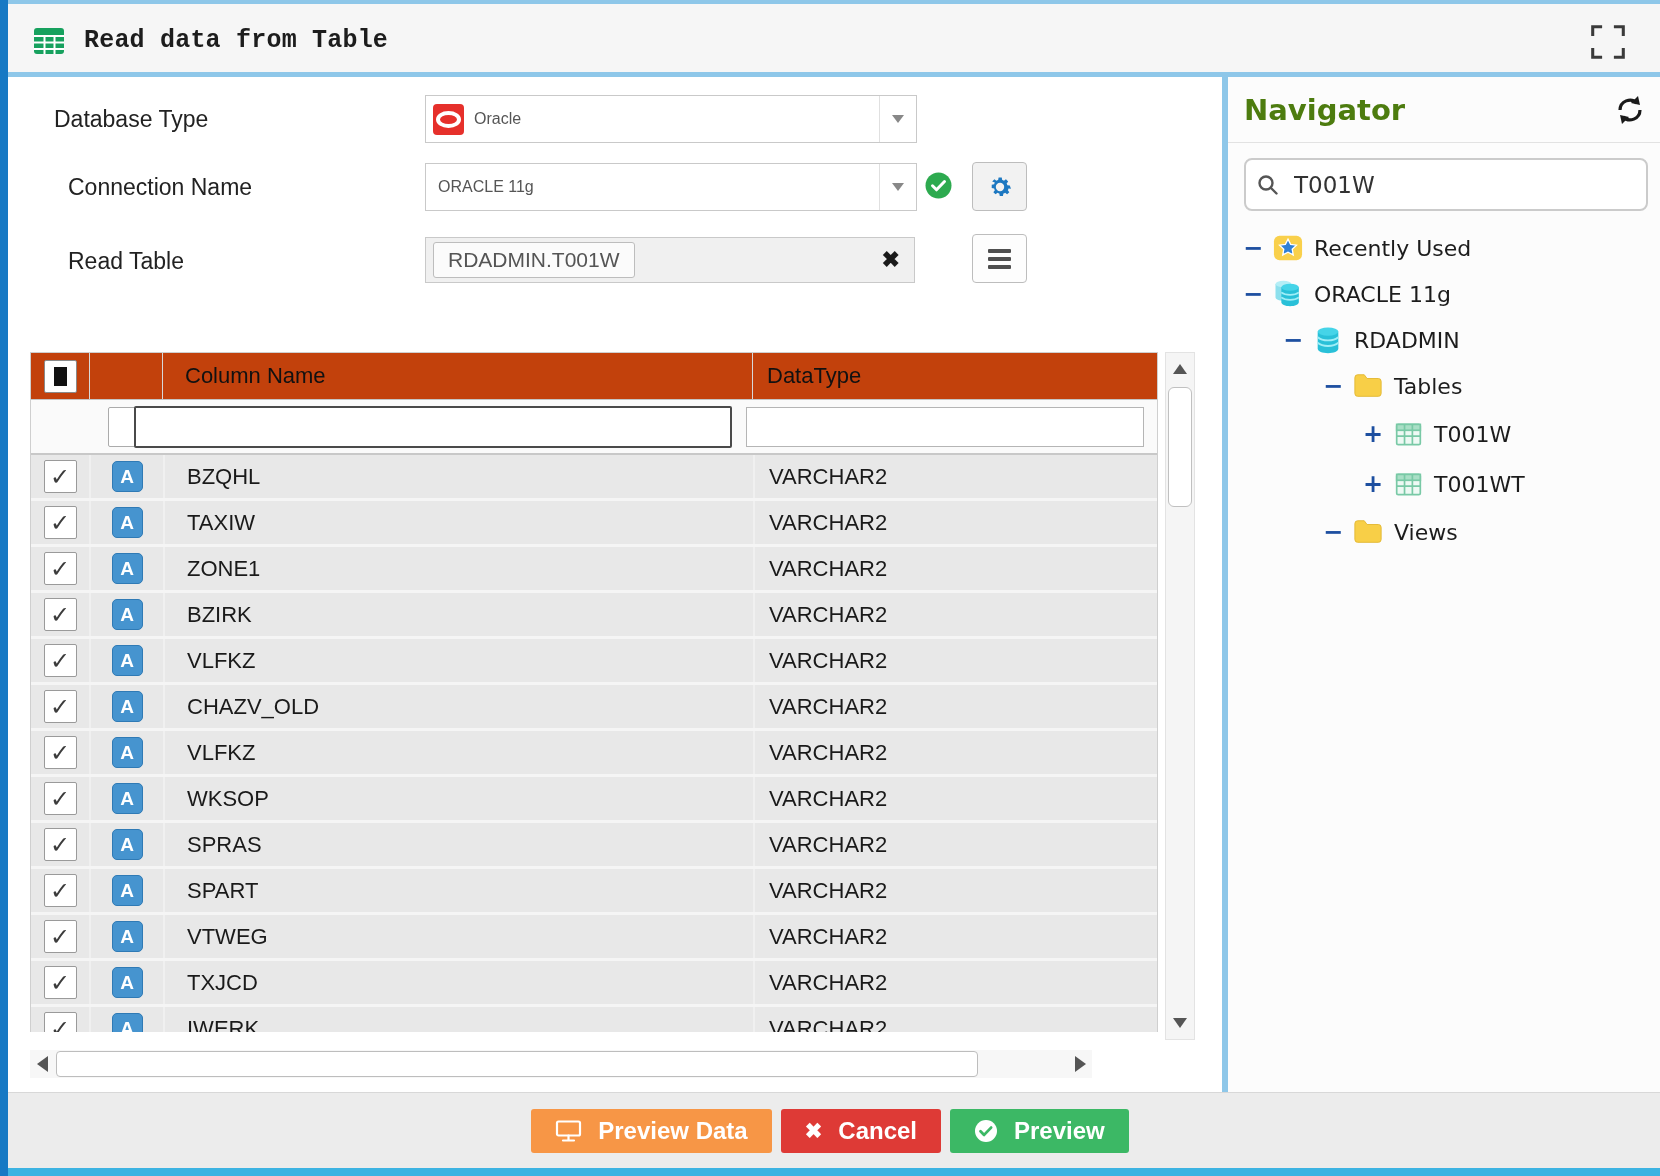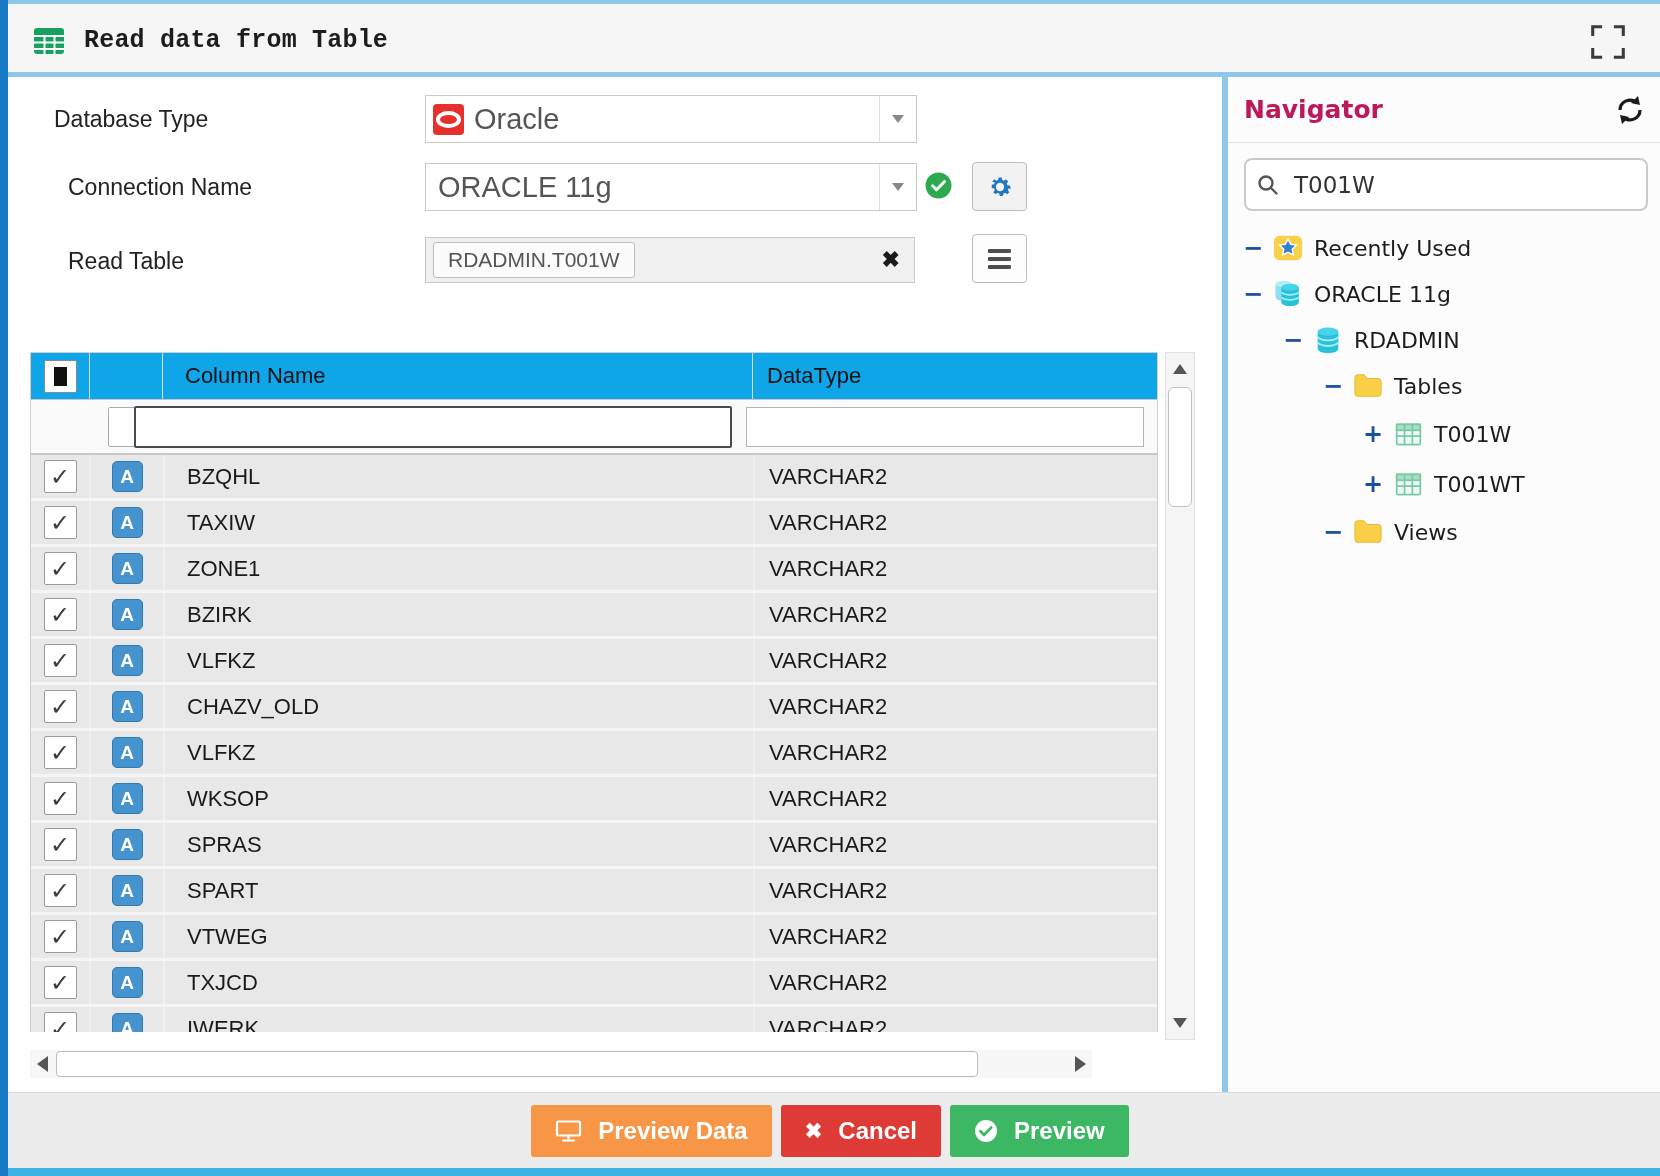--- a/index.html
+++ b/index.html
@@ -22,40 +22,40 @@
   .navigator{left:1228px;top:77px;width:432px;height:1015px;background:#fcfcfc;}
   .footer{left:0;top:1092px;width:1660px;height:76px;background:#ececec;border-top:1px solid #d8d8d8;
           display:flex;align-items:center;justify-content:center;gap:9px;z-index:20;}
 
   
   .f-label{font-size:23px;color:#222;}
   .lbl1{left:54px;top:106px;}  .lbl2{left:68px;top:174px;}  .lbl3{left:68px;top:248px;}
   .dd{display:flex;align-items:center;background:#fff;border:1px solid #c9c9c9;}
   .dd1{left:425px;top:95px;width:490px;height:46px;}
   .dd2{left:425px;top:163px;width:490px;height:46px;}
-  .dd-value{flex:1;font-size:29px;color:#555;padding-left:12px;}
+  .dd-value{flex:1;font-size:16px;color:#555;padding-left:12px;}
   .dd1 .dd-value{padding-left:10px;}
   .dd-arrow-box{width:36px;align-self:stretch;border-left:1px solid #e0e0e0;display:flex;align-items:center;justify-content:center;}
   .tri-down{width:0;height:0;border-left:6px solid transparent;border-right:6px solid transparent;border-top:8px solid #888;}
   .oracle-ic{width:31px;height:31px;margin-left:7px;background:#e6302b;border-radius:4px;display:flex;align-items:center;justify-content:center;flex:0 0 auto;}
   .oracle-ring{width:17px;height:9px;border:4px solid #fff;border-radius:50%;}
   .okcheck{left:925px;top:172px;width:27px;height:27px;}
   .gear-btn{left:972px;top:162px;width:53px;height:47px;background:#f2f2f2;border:1px solid #bdbdbd;border-radius:4px;
             display:flex;align-items:center;justify-content:center;cursor:pointer;}
   .pickbox{left:425px;top:237px;width:490px;height:46px;background:#f0f0f0;border:1px solid #c9c9c9;
            display:flex;align-items:center;justify-content:space-between;padding:0 14px 0 7px;box-sizing:border-box;}
   .chip{background:#fbfbfb;border:1px solid #bdbdbd;border-radius:3px;font-size:21px;color:#555;padding:5px 14px;}
   .clear-x{font-size:22px;color:#1a1a1a;font-weight:bold;cursor:pointer;}
   .menu-btn{left:972px;top:234px;width:53px;height:47px;background:#fdfdfd;border:1px solid #bdbdbd;border-radius:4px;
             display:flex;flex-direction:column;align-items:center;justify-content:center;gap:4px;cursor:pointer;}
   .menu-bar{width:23px;height:4px;background:#4f4f4f;border-radius:1px;}
 
   
   .grid{left:30px;top:352px;width:1128px;height:680px;border:1px solid #cfcfcf;border-bottom:none;box-sizing:border-box;overflow:hidden;background:#fff;}
-  .g-header{display:flex;height:46px;background:#0ea5e9;border-bottom:1px solid #c4c4c4;align-items:center;font-size:22px;color:#111;}
+  .g-header{display:flex;height:46px;background:#c2410c;border-bottom:1px solid #c4c4c4;align-items:center;font-size:22px;color:#111;}
   .g-filter{display:flex;height:53px;background:#fafafa;align-items:center;border-bottom:2px solid #c8c8c8;}
   .c-sel{width:58px;flex:0 0 auto;display:flex;align-items:center;justify-content:center;}
   .c-icon{width:72px;flex:0 0 auto;display:flex;align-items:center;justify-content:center;}
   .c-name{width:590px;flex:0 0 auto;padding-left:22px;box-sizing:border-box;}
   .c-type{flex:1;padding-left:14px;box-sizing:border-box;}
   .g-header .c-icon,.g-header .c-name,.g-header .c-type{border-left:1px solid #d8d8d8;align-self:stretch;display:flex;align-items:center;}
   .g-header .c-icon{justify-content:center;}
   .hdr-cb{width:31px;height:31px;background:#fff;border:1px solid #8a8a8a;border-radius:2px;display:flex;align-items:center;justify-content:center;}
   .hdr-cb-fill{width:13px;height:19px;background:#111;}
   .f-box{width:33px;height:38px;background:#fff;border:1px solid #ababab;border-radius:2px;}
@@ -80,35 +80,35 @@
   .hscroll{left:30px;top:1050px;width:1062px;height:28px;background:#f7f7f7;display:flex;align-items:center;}
   .hs-left,.hs-right{width:24px;height:28px;display:flex;align-items:center;justify-content:center;flex:0 0 auto;cursor:pointer;}
   .tri-left-s{width:0;height:0;border-top:8px solid transparent;border-bottom:8px solid transparent;border-right:11px solid #555;}
   .tri-right-s{width:0;height:0;border-top:8px solid transparent;border-bottom:8px solid transparent;border-left:11px solid #555;}
   .hs-thumb{width:922px;height:26px;background:#fff;border:1px solid #bdbdbd;border-radius:4px;box-sizing:border-box;margin-left:2px;cursor:pointer;}
   .hs-track-gap{flex:1;}
 
   
   .nav-header{position:absolute;left:0;top:0;width:432px;height:66px;border-bottom:1px solid #e2e2e2;
               display:flex;align-items:center;justify-content:space-between;padding:0 14px 0 16px;box-sizing:border-box;}
-  .nav-title{font-family:"DejaVu Sans",sans-serif;font-size:25px;font-weight:bold;color:#be185d;}
+  .nav-title{font-family:"DejaVu Sans",sans-serif;font-size:29px;font-weight:bold;color:#4d7c0f;}
   .refresh{width:32px;height:32px;cursor:pointer;}
   .searchbox{position:absolute;left:16px;top:81px;width:404px;height:53px;border:2px solid #cbcbcb;border-radius:8px;background:#fff;
              display:flex;align-items:center;padding:0 10px;box-sizing:border-box;}
   .search-input{border:none;outline:none;flex:1;font-family:"DejaVu Sans",sans-serif;font-size:23px;color:#333;margin-left:12px;background:transparent;}
   .tree{position:absolute;left:0;top:148px;width:432px;margin:0;padding:0;list-style:none;}
   .tree-item{display:flex;align-items:center;height:46px;cursor:pointer;font-family:"DejaVu Sans",sans-serif;font-size:22px;color:#1c1c1c;}
   .tree-item.pad{height:50px;}
   .t-toggle{width:30px;flex:0 0 auto;color:#1d4fa0;font-weight:bold;font-size:24px;text-align:left;line-height:1;}
   .t-icon{width:30px;height:30px;flex:0 0 auto;margin-right:11px;display:flex;align-items:center;justify-content:center;}
   .t-icon svg{width:30px;height:30px;}
   .tree-item[data-small-icon="1"] .t-icon svg{width:27px;height:27px;}
 
   
-  .btn{height:52px;border:none;border-radius:3px;color:#fff;font-family:"Liberation Sans",sans-serif;font-size:24px;font-weight:bold;
+  .btn{height:44px;border:none;border-radius:3px;color:#fff;font-family:"Liberation Sans",sans-serif;font-size:24px;font-weight:bold;
        display:flex;align-items:center;gap:16px;padding:0 24px;cursor:pointer;}
   .btn-preview{background:#f79646;}
   .btn-cancel{background:#de3a36;}
   .btn-select{background:#3cb865;}
   .btn .x-glyph{font-size:21px;font-weight:bold;}
 </style>
 </head>
 <body>
 
 <div class="window">

